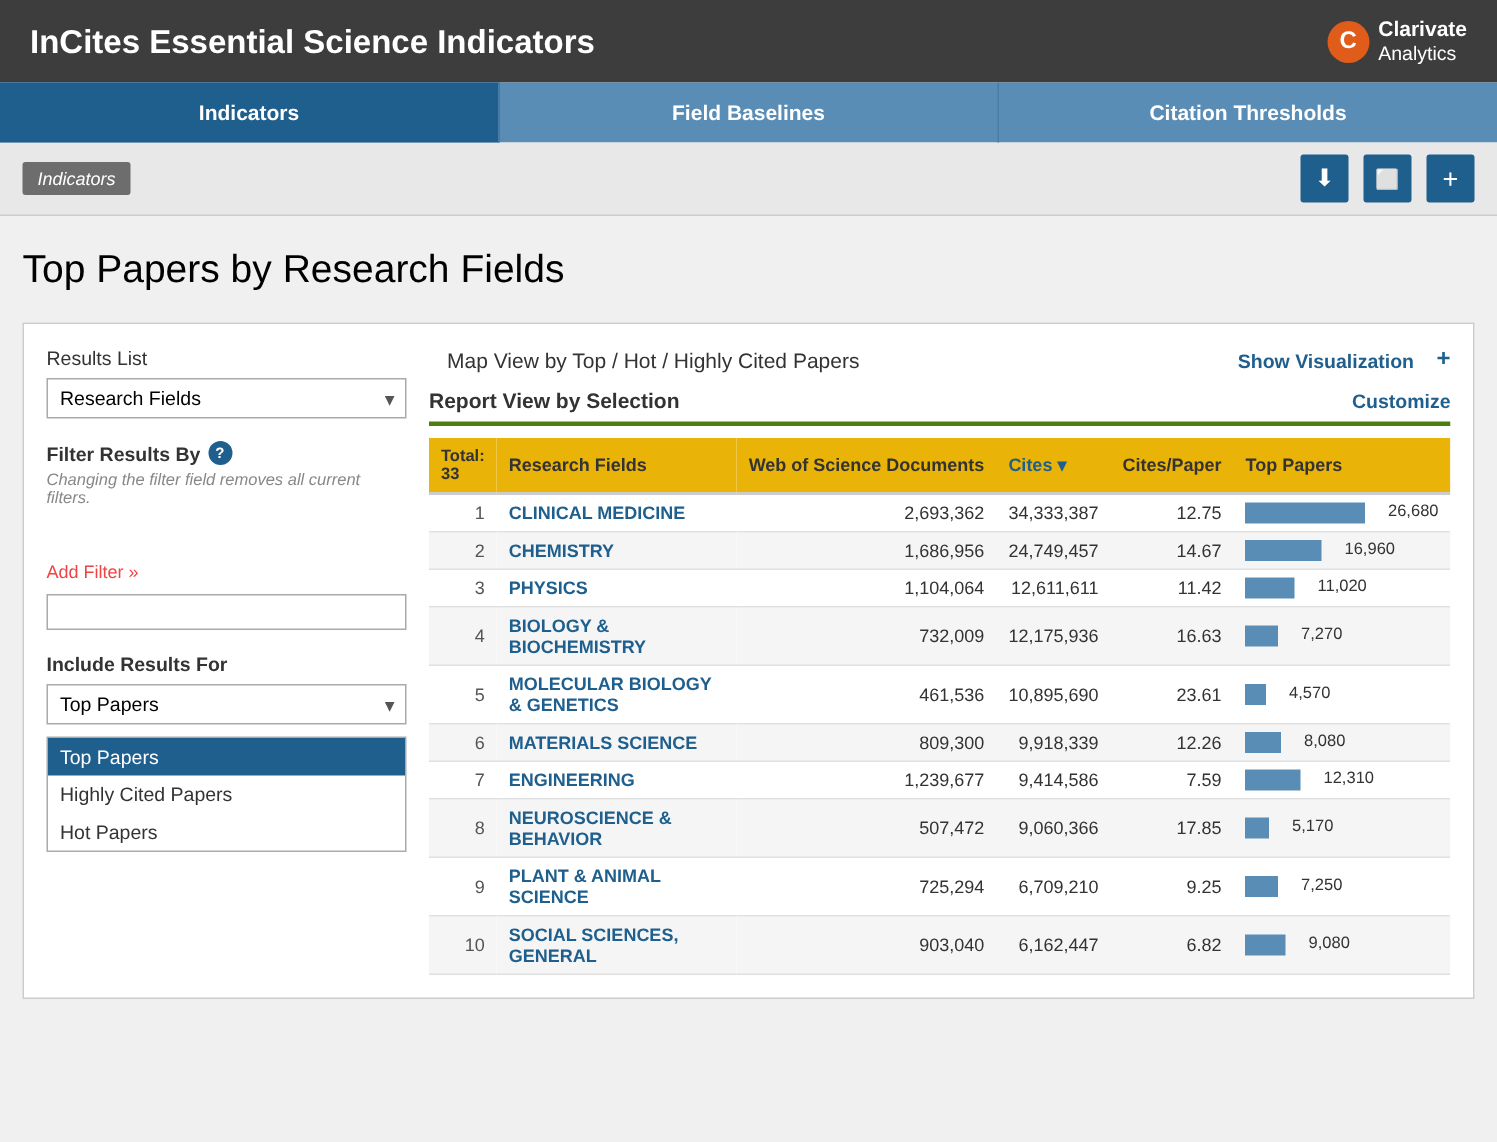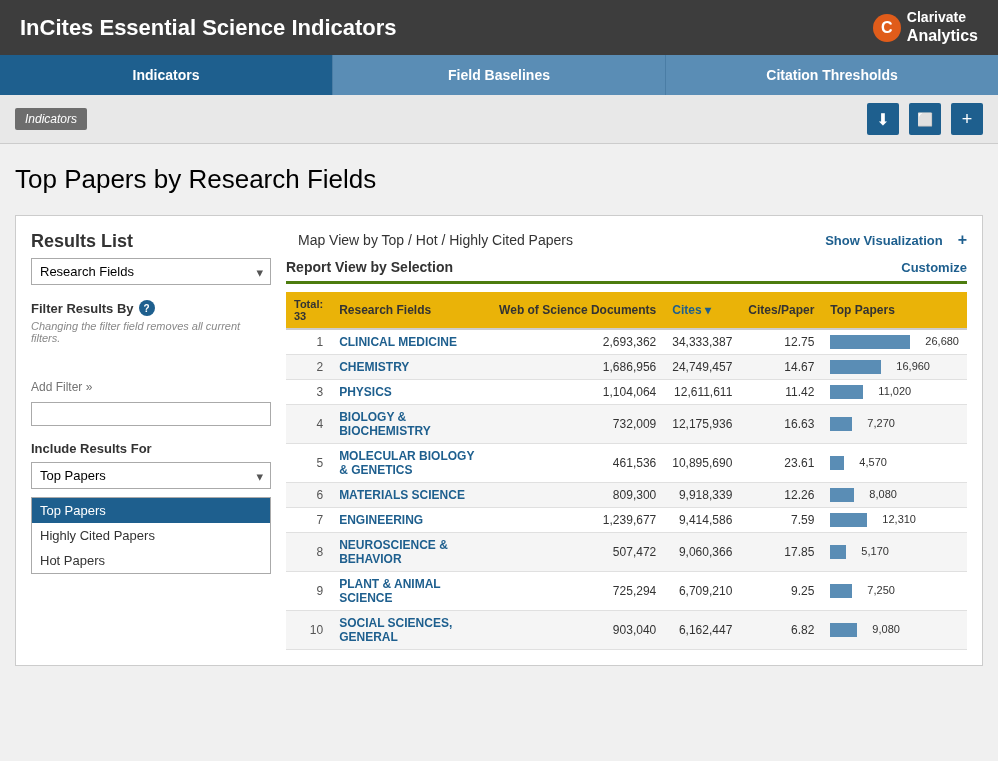--- a/index.html
+++ b/index.html
@@ -33,21 +33,21 @@
       display: inline-flex;
       align-items: center;
       justify-content: center;
       color: white;
       font-weight: bold;
       font-size: 16px;
       margin-right: 6px;
     }
     .clarivate-logo .logo-text { line-height: 1.3; }
     .clarivate-logo .logo-text .line1 { font-weight: bold; font-size: 14px; }
-    .clarivate-logo .logo-text .line2 { font-size: 16px; font-weight: bold; }
+    .clarivate-logo .logo-text .line2 { font-size: 13px; }
 
     
     .nav-tabs {
       display: flex;
       background: #5a8db5;
     }
     .nav-tab {
       flex: 1;
       text-align: center;
       padding: 12px 10px;
@@ -113,22 +113,22 @@
       border: 1px solid #ccc;
       padding: 15px;
     }
 
     
     .sidebar {
       width: 240px;
       flex-shrink: 0;
     }
     .sidebar-section-title {
-      font-weight: bold;
-      font-size: 18px;
+      font-weight: normal;
+      font-size: 13px;
       margin-bottom: 6px;
     }
     .sidebar-select-wrapper {
       position: relative;
       margin-bottom: 15px;
     }
     .sidebar-select {
       width: 100%;
       padding: 5px 8px;
       border: 1px solid #aaa;
@@ -167,21 +167,21 @@
       font-weight: bold;
       cursor: pointer;
     }
     .filter-note {
       font-size: 11px;
       color: #888;
       margin-bottom: 5px;
       font-style: italic;
     }
     .add-filter-link {
-      color: #737373;
+      color: #ef4444;
       font-size: 12px;
       text-decoration: none;
       cursor: pointer;
       margin-bottom: 8px;
       display: block;
       margin-top: 36px;
     }
     .filter-input {
       width: 100%;
       border: 1px solid #aaa;

